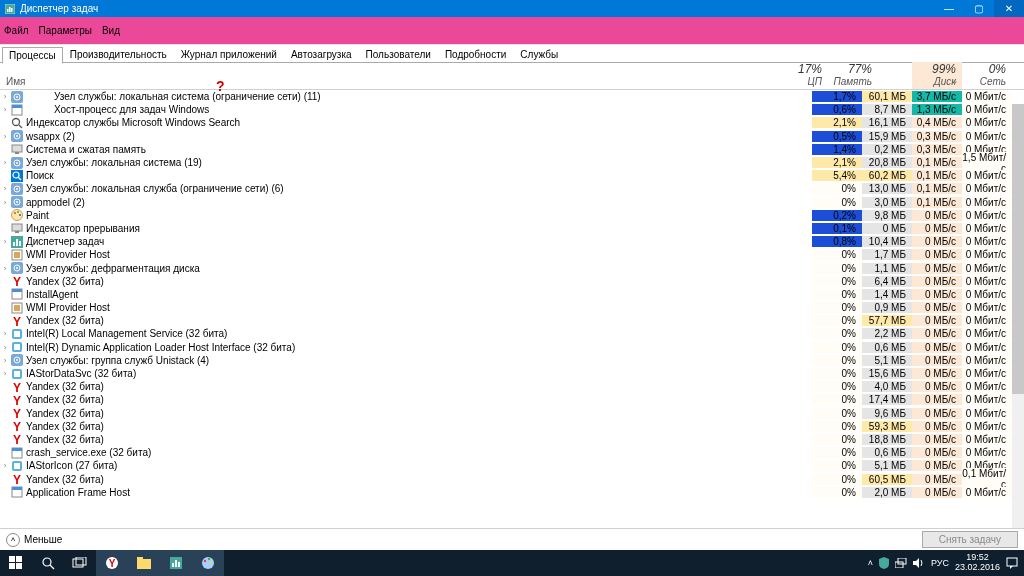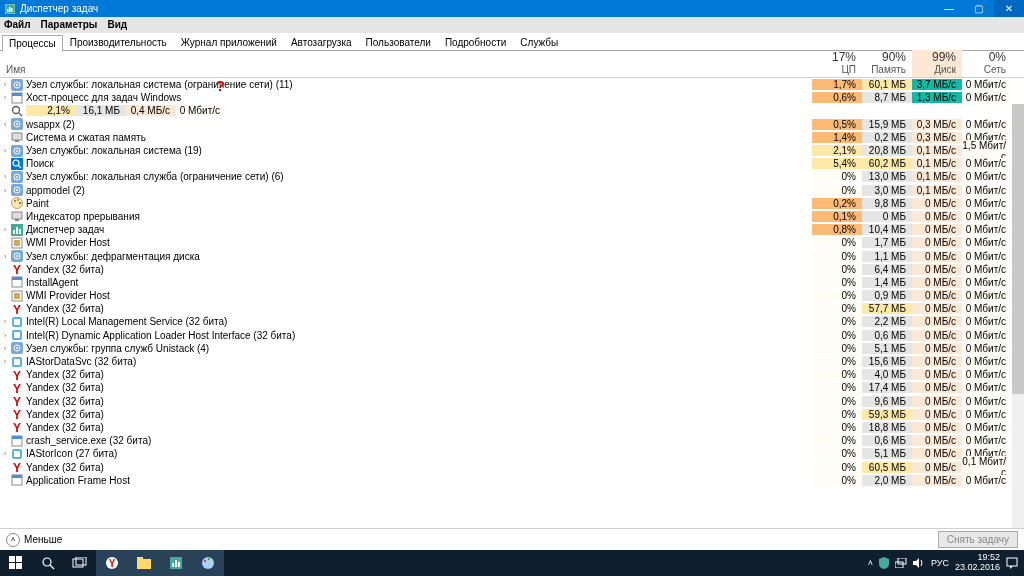--- a/index.html
+++ b/index.html
@@ -2,56 +2,56 @@
 <html><head>
 <meta charset="utf-8">
 <style>
   * { margin: 0; padding: 0; box-sizing: border-box; }
   html, body { width: 1024px; height: 576px; font-family: 'Segoe UI', Tahoma, sans-serif; font-size: 10px; overflow: hidden; background: #fff; }
   .window { width: 100%; height: 100%; display: flex; flex-direction: column; }
   .titlebar { height: 17px; background: #0078d7; color: #fff; display: flex; align-items: center; padding-left: 4px; font-size: 10px; }
   .titlebar .icon { width: 12px; height: 12px; margin-right: 4px; display: flex; align-items: center; justify-content: center; }
   .titlebar .spacer { flex: 1; }
   .titlebar .wc { width: 30px; height: 17px; display: flex; align-items: center; justify-content: center; color: #fff; }
-  .menubar { height: 16px; display: flex; align-items: center; padding-left: 4px; gap: 10px; font-size: 10px; color: #000; background: #e5e5e5; border-bottom: 1px solid #e5e5e5; font-weight: bold; }
+  .menubar { height: 28px; display: flex; align-items: center; padding-left: 4px; gap: 10px; font-size: 10px; color: #000; background: #ec4899; border-bottom: 1px solid #e5e5e5; }
   .tabs { height: 18px; display: flex; align-items: flex-end; padding-left: 2px; gap: 0; font-size: 10px; }
   .tab { padding: 2px 6px; border: 1px solid transparent; cursor: default; }
   .tab.active { border: 1px solid #aaa; border-bottom: 1px solid #fff; background: #fff; position: relative; top: 1px; }
   .tabsline { border-bottom: 1px solid #aaa; margin-top: -1px; }
   .headerrow { display: flex; height: 26px; align-items: flex-end; font-size: 10px; color: #555; }
   .headerrow .namecol { flex: 1; padding-left: 6px; padding-bottom: 2px; }
-  .headerrow .col { width: 50px; text-align: right; padding-right: 6px; display: flex; flex-direction: column; align-items: flex-end; justify-content: flex-end; padding-bottom: 2px; }
+  .headerrow .col { width: 50px; text-align: right; padding-right: 6px; display: flex; flex-direction: column; align-items: flex-end; justify-content: flex-end; padding-bottom: 2px; font-style: italic; }
   .headerrow .col .pct { font-size: 12px; color: #333; }
-  .headerrow .col.sorted { background: #fde8d5; }
+  .headerrow .col.sorted { background: #fde8d5; margin-left: 34px; }
   .headerrow .col.sorted .arrow { position: absolute; margin-top: -22px; font-size: 7px; color: #888; }
   .divider { border-bottom: 1px solid #d0d0d0; }
   .list { flex: 1; overflow-y: auto; }
   .row { display: flex; height: 13.2px; align-items: center; font-size: 10px; }
   .row .expander { width: 10px; text-align: center; color: #888; font-size: 8px; }
   .row .picon { width: 14px; height: 12px; display: flex; align-items: center; justify-content: center; margin-right: 2px; }
   .row .pname { flex: 1; overflow: hidden; white-space: nowrap; text-overflow: ellipsis; }
   .row .cell { width: 50px; text-align: right; padding-right: 6px; }
-  .cpu-low { background: #fdba74; margin-left: 44px; }
+  .cpu-low { background: #1d4ed8; margin-left: 44px; }
   .cpu-med { background: #ffe9a8; }
   .cpu-zero { background: #fffdf5; }
   .mem-low { background: #e5e5e5; }
   .mem-med { background: #ffe9a8; }
   .disk-sort { background: #fde8d5; }
   .disk-hot { background: #14b8a6; }
   .net-low { background: #fffdf5; }
   .footer { height: 22px; border-top: 1px solid #d0d0d0; display: flex; align-items: center; padding: 0 6px; }
   .footer .circle { width: 14px; height: 14px; border: 1px solid #888; border-radius: 50%; display: flex; align-items: center; justify-content: center; font-size: 8px; margin-right: 4px; }
   .footer .spacer { flex: 1; }
-  .footer .btn { border: 1px solid #aaa; background: #e8e8e8; padding: 2px 8px; color: #888; }
+  .footer .btn { border: 1px solid #aaa; background: #e8e8e8; padding: 2px 16px; color: #888; }
   .taskbar { height: 26px; background: #0f1f2e; display: flex; align-items: center; color: #fff; }
   .taskbar .tbtn { width: 32px; height: 26px; display: flex; align-items: center; justify-content: center; }
   .taskbar .tbtn.active { background: #2a4258; }
   .taskbar .tray { margin-left: auto; display: flex; align-items: center; gap: 6px; padding-right: 6px; font-size: 9px; }
-  .taskbar .clock { text-align: right; line-height: 1.1; }
-  .underlined { border-bottom: 1px solid #d40000; }
+  .taskbar .clock { text-align: center; line-height: 1.1; }
+  .underlined { border-bottom: 1px solid #d40000; margin-left: 28px; }
   .qmark { position: absolute; color: #d40000; font-size: 14px; font-weight: bold; }
   svg { display: block; }
   .scrollbar { position: absolute; right: 0; top: 104px; width: 12px; height: 424px; background: #f0f0f0; }
   .scrollbar .thumb { width: 12px; height: 290px; background: #c8c8c8; }
 </style>
 </head>
 <body>
 
 <div class="window">
   <div class="titlebar">
@@ -87,21 +87,21 @@
   </div>
   <div class="tabsline"></div>
 
   <div class="headerrow">
     <div class="namecol">Имя</div>
     <div class="col">
         <span class="pct">17%</span>
         <span>ЦП</span>
       </div>
     <div class="col">
-        <span class="pct">90%</span>
+        <span class="pct">77%</span>
         <span>Память</span>
       </div>
     <div class="col sorted">
         <span class="arrow">▾</span>
         <span class="pct">99%</span>
         <span>Диск</span>
       </div>
     <div class="col">
         <span class="pct">0%</span>
         <span>Сеть</span>
@@ -143,20 +143,21 @@
         <span style="width:12px"></span>
       </div>
       <div class="row">
         <span class="expander"></span>
         <span class="picon">
           <svg width="12" height="12">
             <circle cx="5" cy="5" r="3.5" fill="none" stroke="#555" stroke-width="1.3"></circle>
             <line x1="8" y1="8" x2="11" y2="11" stroke="#555" stroke-width="1.3"></line>
           </svg>
         </span>
+        <span class="pname">Индексатор службы Microsoft Windows Search</span>
         <span class="cell cpu-med">2,1%</span>
         <span class="cell mem-low">16,1 МБ</span>
         <span class="cell disk-sort">0,4 МБ/с</span>
         <span class="cell net-low">0 Мбит/с</span>
         <span style="width:12px"></span>
       </div>
       <div class="row">
         <span class="expander">›</span>
         <span class="picon">
           <svg width="12" height="12">

